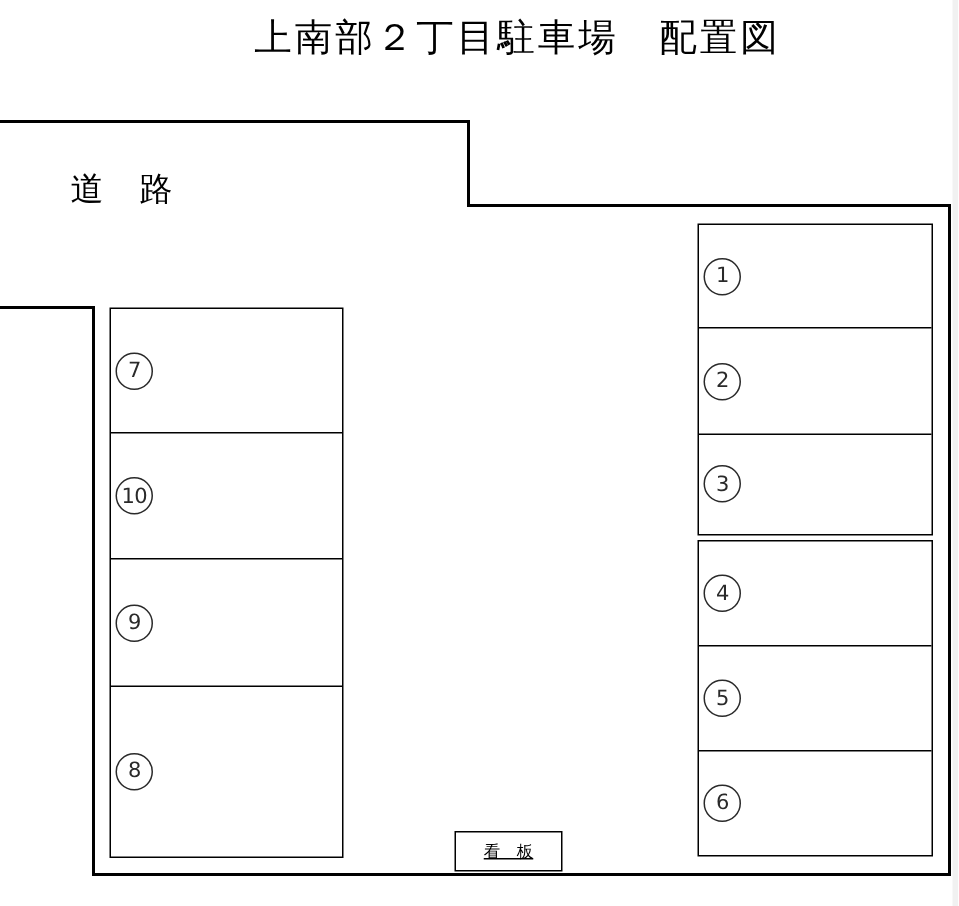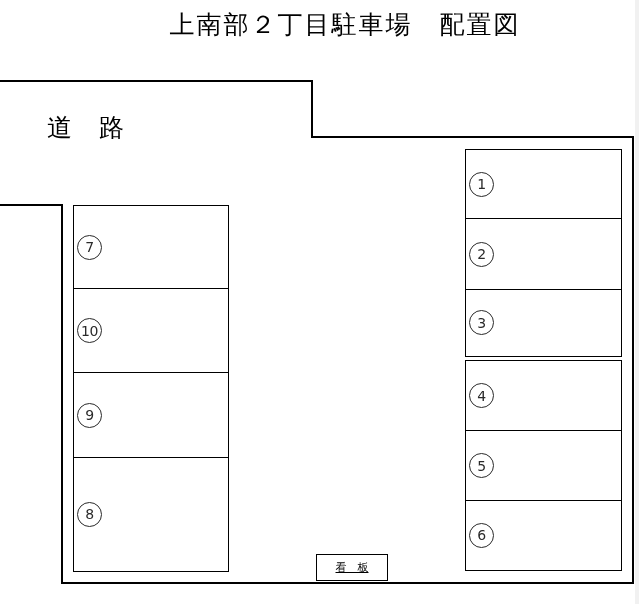--- a/index.html
+++ b/index.html
@@ -29,21 +29,21 @@
     transform: translateX(-50%);
     font-size: 25px;
     letter-spacing: 2px;
     white-space: nowrap;
     color: #000;
   }
   .road-label {
     position: absolute;
     left: 47px;
     top: 111px;
-    font-size: 25px;
+    font-size: 22px;
     letter-spacing: 1px;
     white-space: nowrap;
     color: #000;
   }
   .block {
     position: absolute;
     box-sizing: border-box;
     border: 1.5px solid #000;
     display: flex;
     flex-direction: column;
@@ -69,21 +69,21 @@
     display: flex;
     align-items: center;
     justify-content: center;
     font-size: 14px;
     letter-spacing: -0.5px;
     color: #2a2a2a;
     background: transparent;
   }
   .signboard {
     position: absolute;
-    left: 316px;
+    left: 303px;
     top: 554px;
     width: 72px;
     height: 27px;
     box-sizing: border-box;
     border: 1.5px solid #000;
     display: flex;
     align-items: center;
     justify-content: center;
     font-size: 11px;
     line-height: 1;

